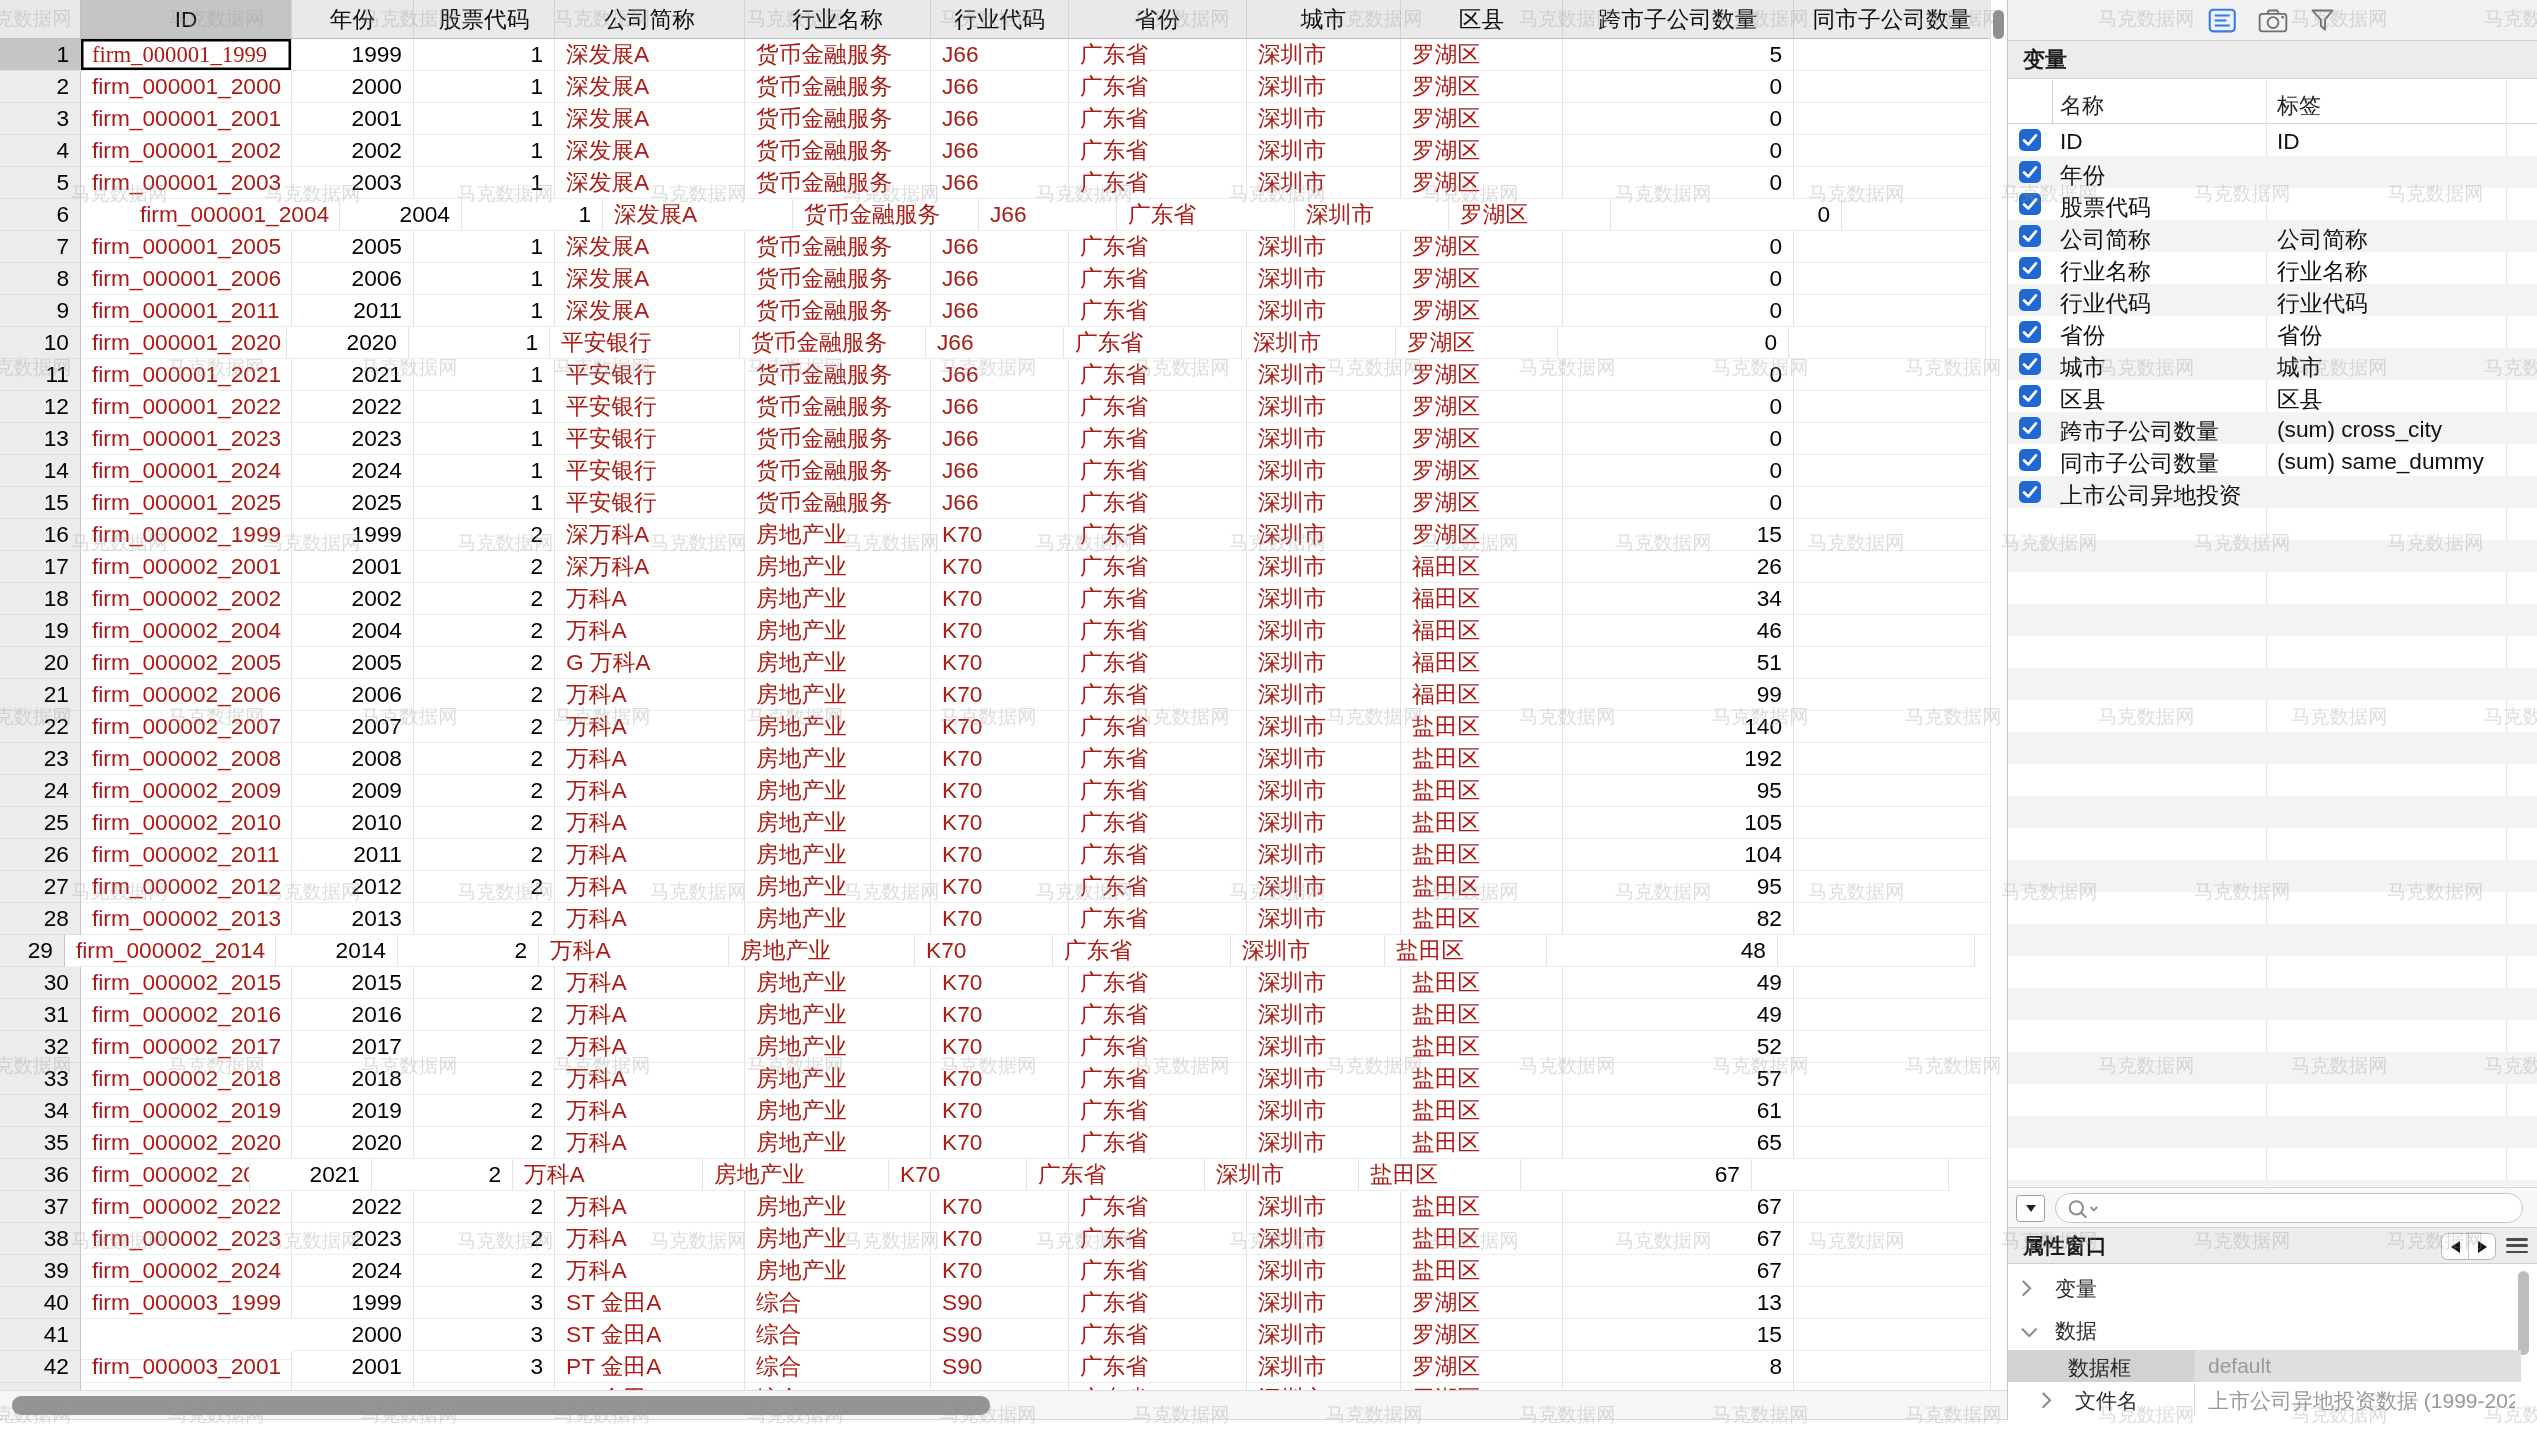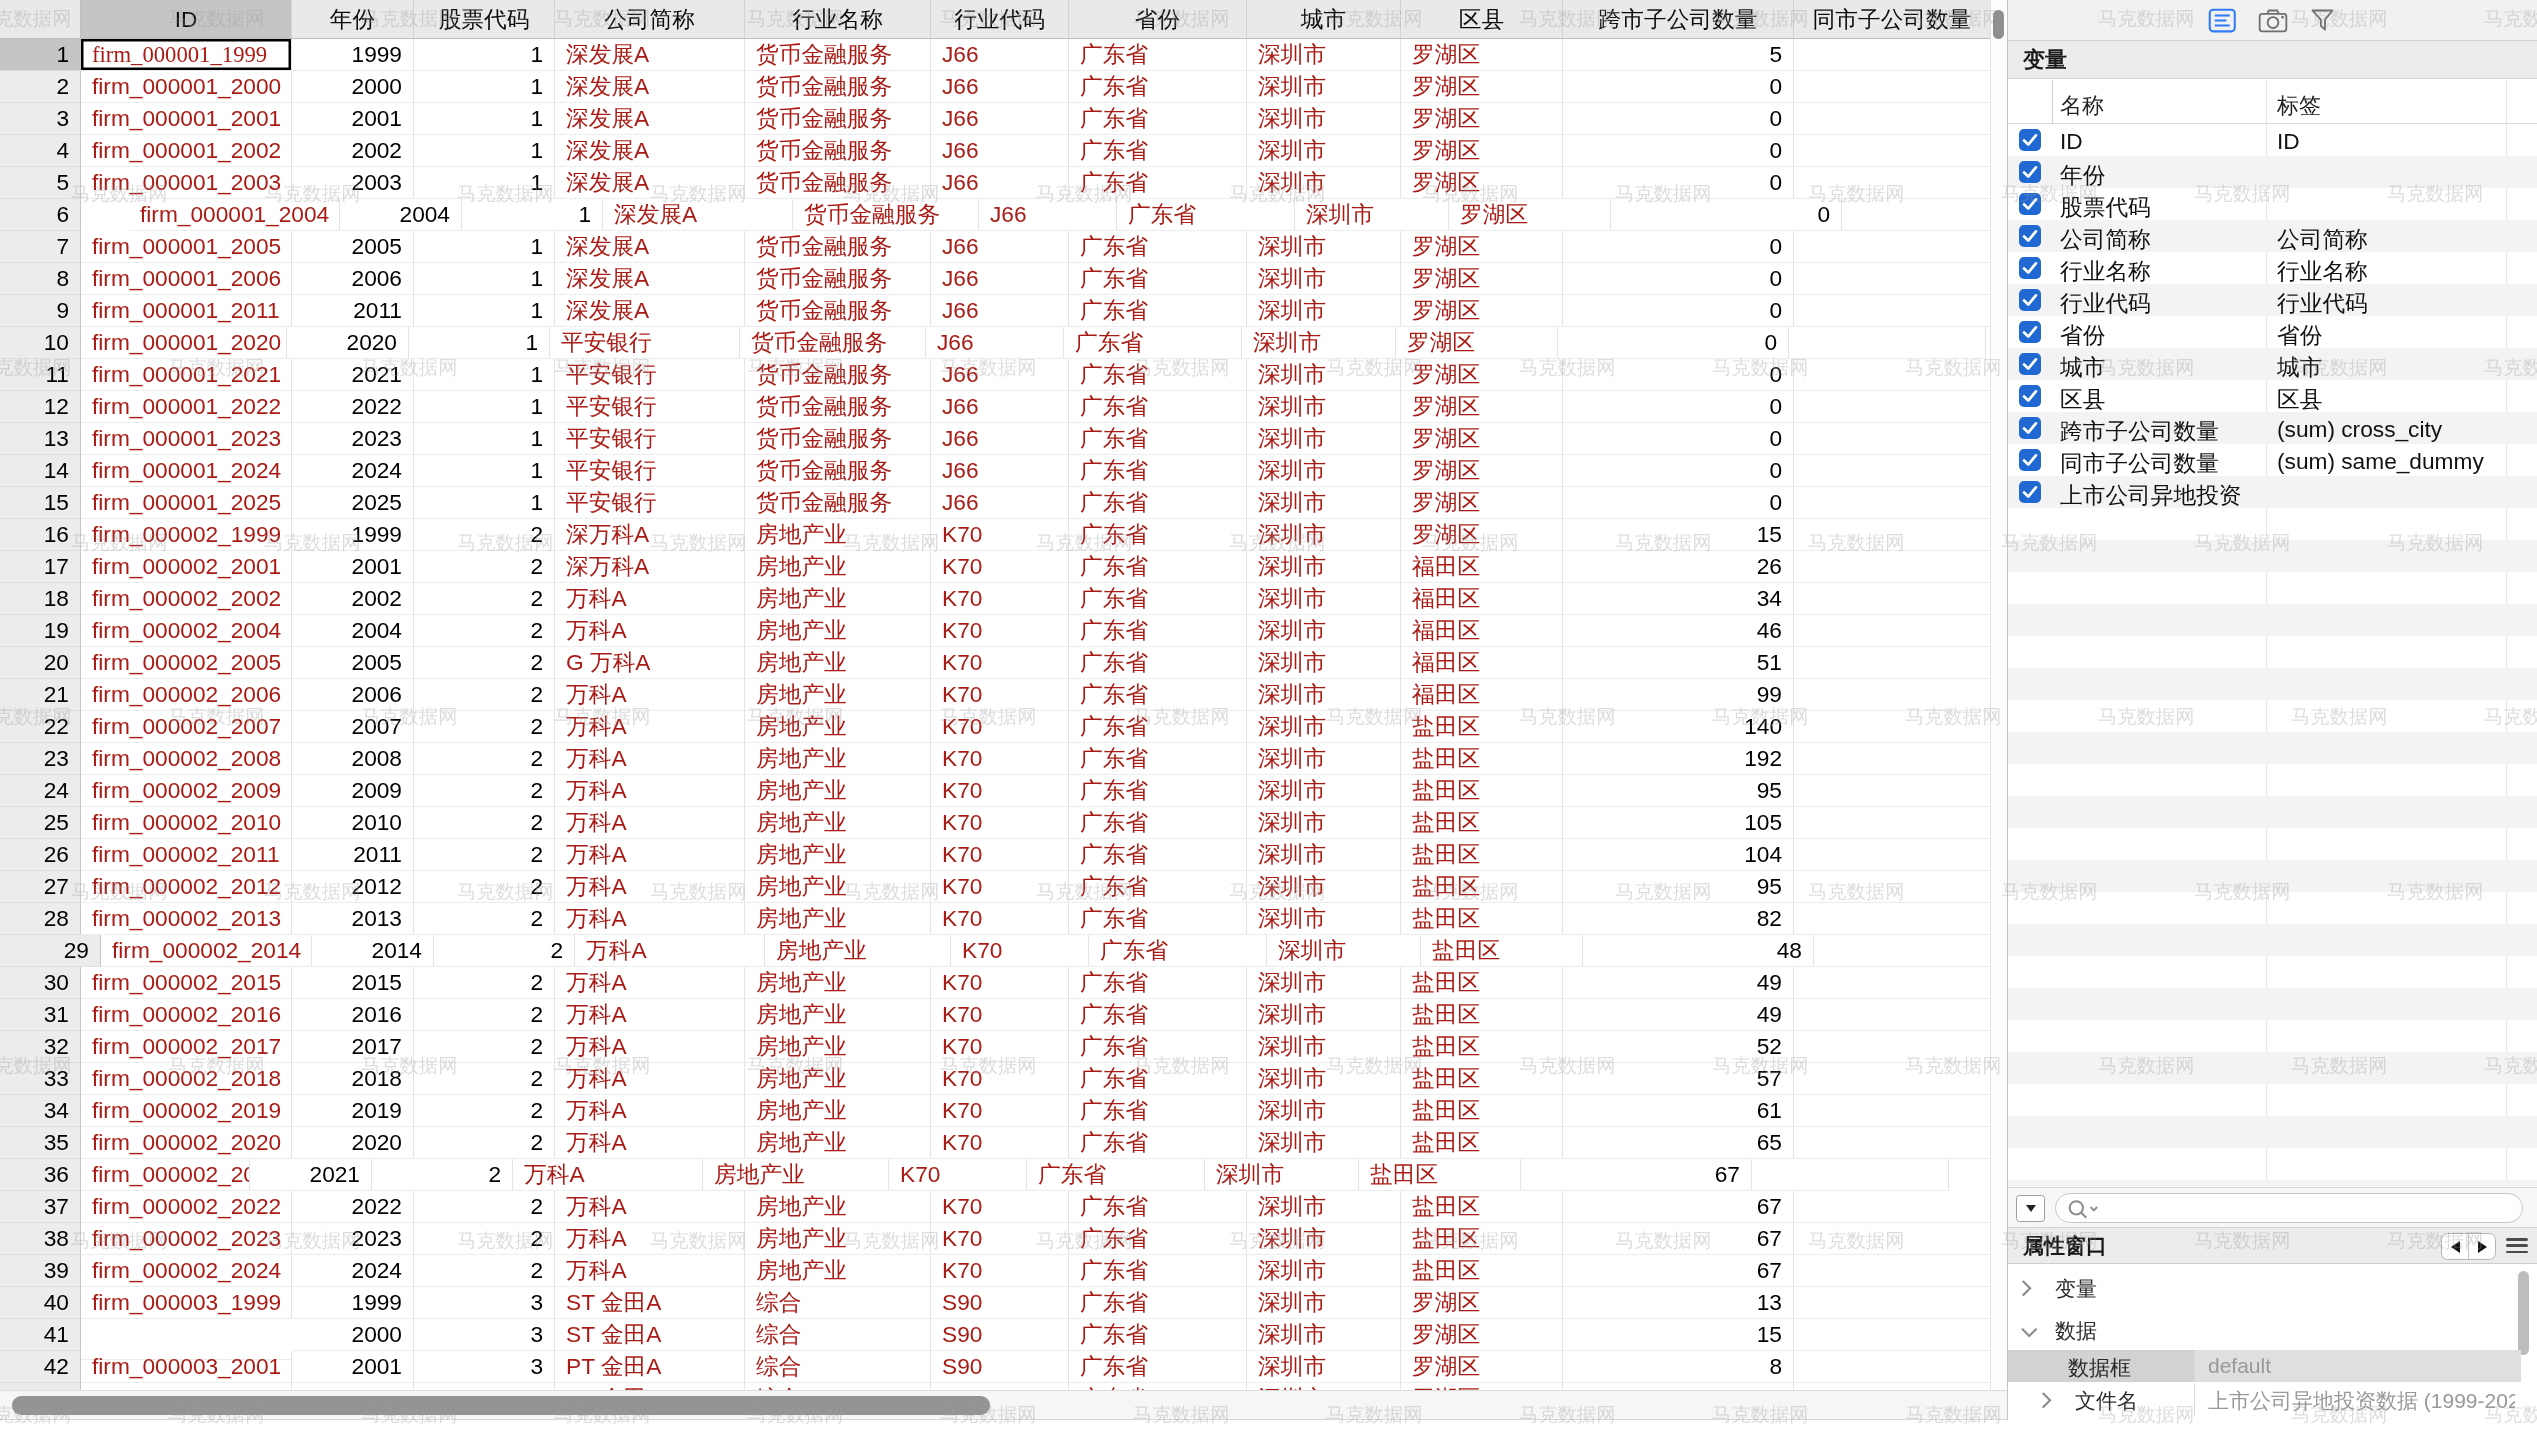--- a/index.html
+++ b/index.html
@@ -503,21 +503,21 @@
           <div class="td left str" style="width: 190px;">万科A</div>
           <div class="td left str" style="width: 186px;">房地产业</div>
           <div class="td left str" style="width: 138px;">K70</div>
           <div class="td left str" style="width: 178px;">广东省</div>
           <div class="td left str" style="width: 154px;">深圳市</div>
           <div class="td left str" style="width: 162px;">盐田区</div>
           <div class="td right num" style="width: 231px;">82</div>
           <div class="td right num" style="width: 197px;"></div>
         </div>
         <div class="tr">
-          <div class="td rownum" style="width: 101px;">29</div>
+          <div class="td rownum" style="width: 65px;">29</div>
           <div class="td left str" style="width: 211px;">firm_000002_2014</div>
           <div class="td right num" style="width: 122px;">2014</div>
           <div class="td right num" style="width: 141px;">2</div>
           <div class="td left str" style="width: 190px;">万科A</div>
           <div class="td left str" style="width: 186px;">房地产业</div>
           <div class="td left str" style="width: 138px;">K70</div>
           <div class="td left str" style="width: 178px;">广东省</div>
           <div class="td left str" style="width: 154px;">深圳市</div>
           <div class="td left str" style="width: 162px;">盐田区</div>
           <div class="td right num" style="width: 231px;">48</div>

